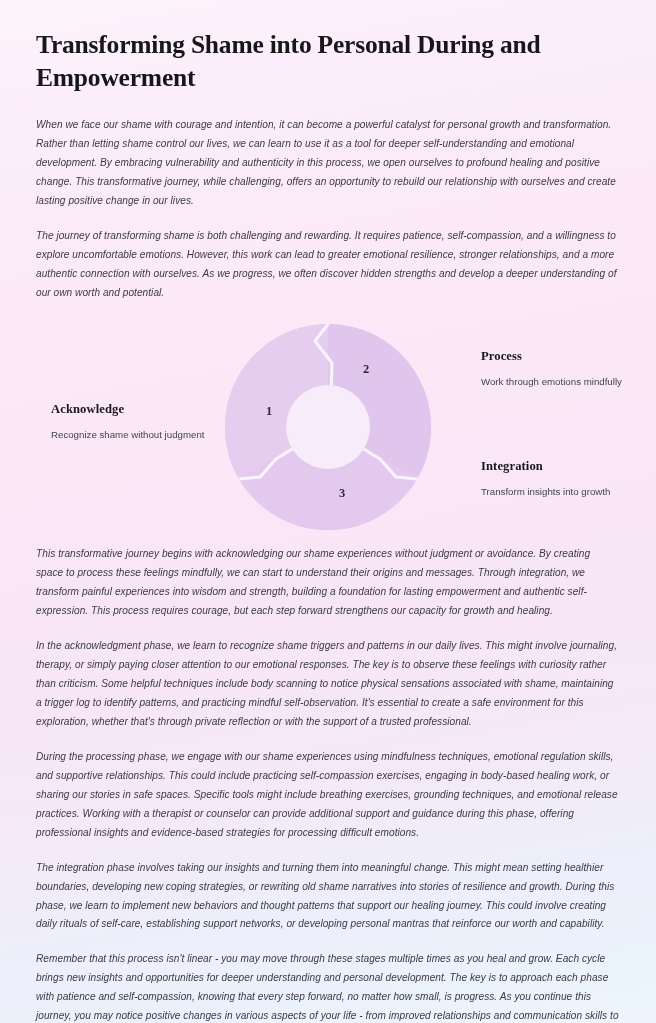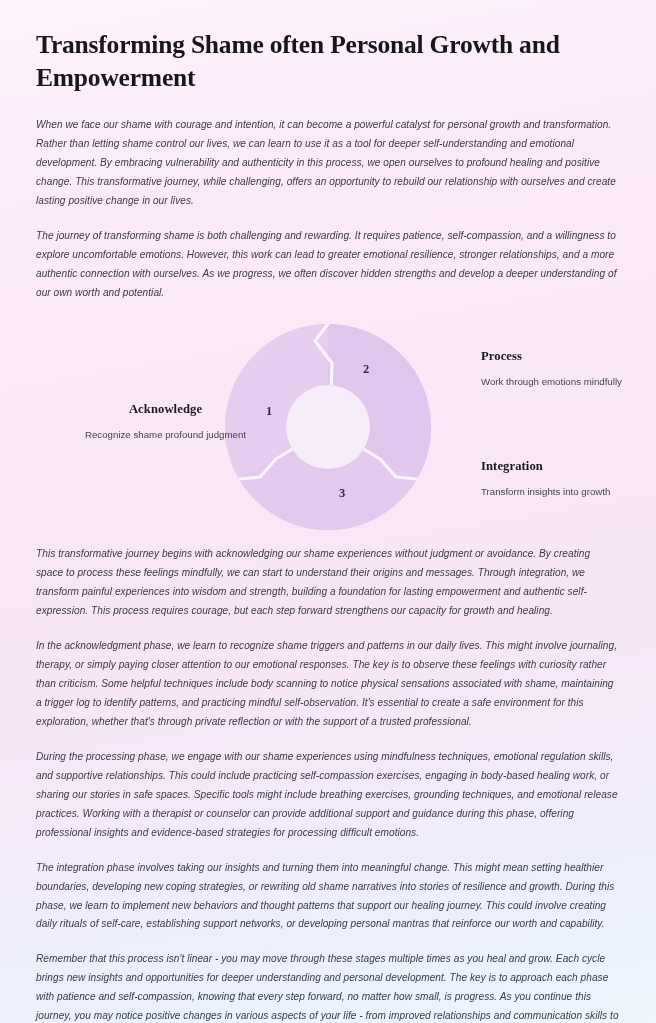--- a/index.html
+++ b/index.html
@@ -90,42 +90,42 @@
     letter-spacing: 0.1px;
   }
 
   .callout .c-desc {
     font-size: 9.7px;
     line-height: 1.5;
     color: #444350;
   }
 
   .callout-acknowledge {
-    left: 32px;
+    left: 15px;
     top: 83px;
-    text-align: center;
+    text-align: left;
     width: 195px;
   }
 
   .callout-process {
     left: 445px;
     top: 30px;
   }
 
   .callout-integration {
     left: 445px;
     top: 140px;
   }
 </style>
 </head>
 <body>
 
 <div class="page">
 
-  <h1 class="doc-title">Transforming Shame often Personal Growth and Empowerment</h1>
+  <h1 class="doc-title">Transforming Shame into Personal During and Empowerment</h1>
 
   <p class="para">When we face our shame with courage and intention, it can become a powerful catalyst for personal growth and transformation. Rather than letting shame control our lives, we can learn to use it as a tool for deeper self-understanding and emotional development. By embracing vulnerability and authenticity in this process, we open ourselves to profound healing and positive change. This transformative journey, while challenging, offers an opportunity to rebuild our relationship with ourselves and create lasting positive change in our lives.</p>
   <p class="para">The journey of transforming shame is both challenging and rewarding. It requires patience, self-compassion, and a willingness to explore uncomfortable emotions. However, this work can lead to greater emotional resilience, stronger relationships, and a more authentic connection with ourselves. As we progress, we often discover hidden strengths and develop a deeper understanding of our own worth and potential.</p>
 
   <div class="diagram">
 
     <div class="donut-wrap">
       <svg viewBox="0 0 216 212" xmlns="http://www.w3.org/2000/svg" aria-hidden="true">
         <defs>
           <clipPath id="hubClip">
@@ -151,21 +151,21 @@
         <circle cx="108" cy="108" r="42" fill="#f7ecfa"></circle>
 
         <text class="seg-num" x="49" y="96" text-anchor="middle">1</text>
         <text class="seg-num" x="146" y="54" text-anchor="middle">2</text>
         <text class="seg-num" x="122" y="178" text-anchor="middle">3</text>
       </svg>
     </div>
 
     <div class="callout callout-acknowledge">
       <div class="c-title">Acknowledge</div>
-      <div class="c-desc">Recognize shame profound judgment</div>
+      <div class="c-desc">Recognize shame without judgment</div>
     </div>
 
     <div class="callout callout-process">
       <div class="c-title">Process</div>
       <div class="c-desc">Work through emotions mindfully</div>
     </div>
 
     <div class="callout callout-integration">
       <div class="c-title">Integration</div>
       <div class="c-desc">Transform insights into growth</div>

